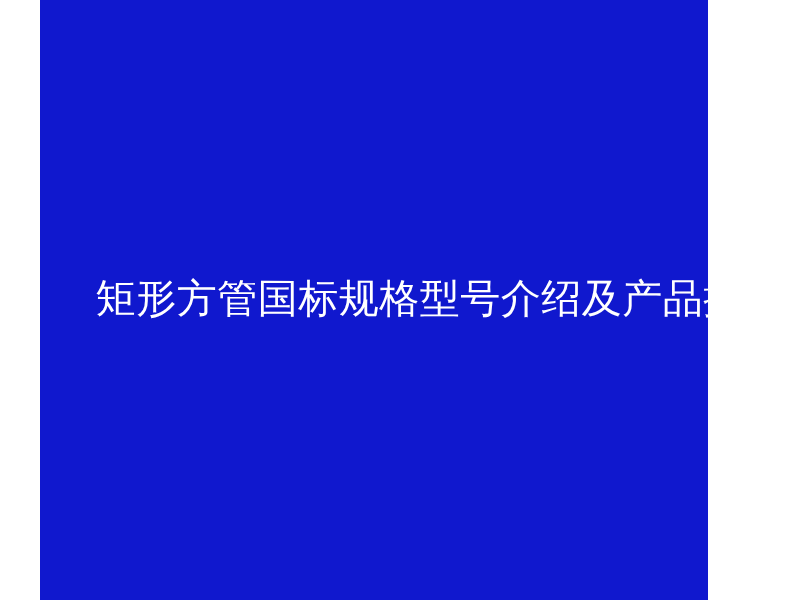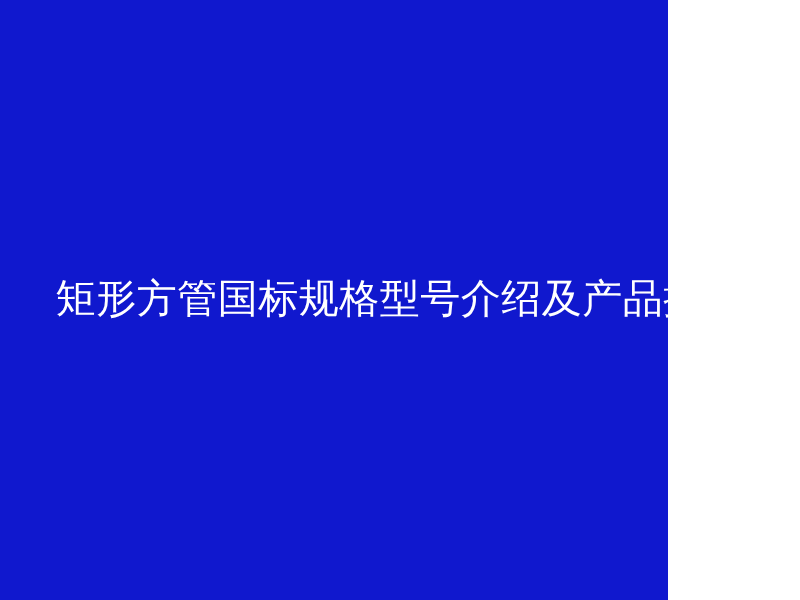--- a/index.html
+++ b/index.html
@@ -11,20 +11,21 @@
     height: 600px;
     overflow: hidden;
     font-family: "DejaVu Sans", "Liberation Sans", sans-serif;
   }
   #slide {
     position: relative;
     width: 668px;
     height: 600px;
     background: #1018CE;
     box-sizing: border-box;
+    margin-left: 40px;
   }
   #title-band {
     position: absolute;
     left: 0;
     top: 262px;
     width: 800px;
     height: 72px;
     display: flex;
     align-items: center;
     justify-content: center;

